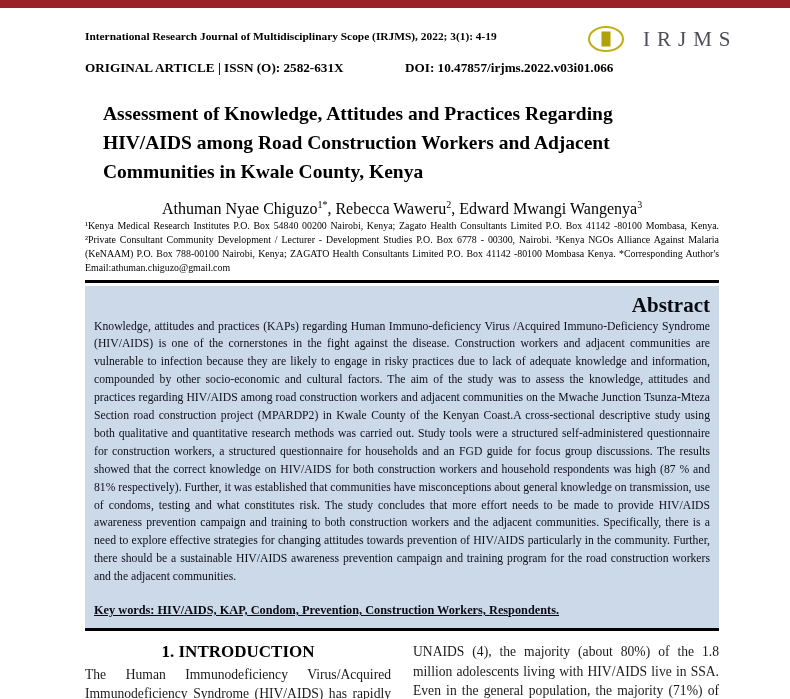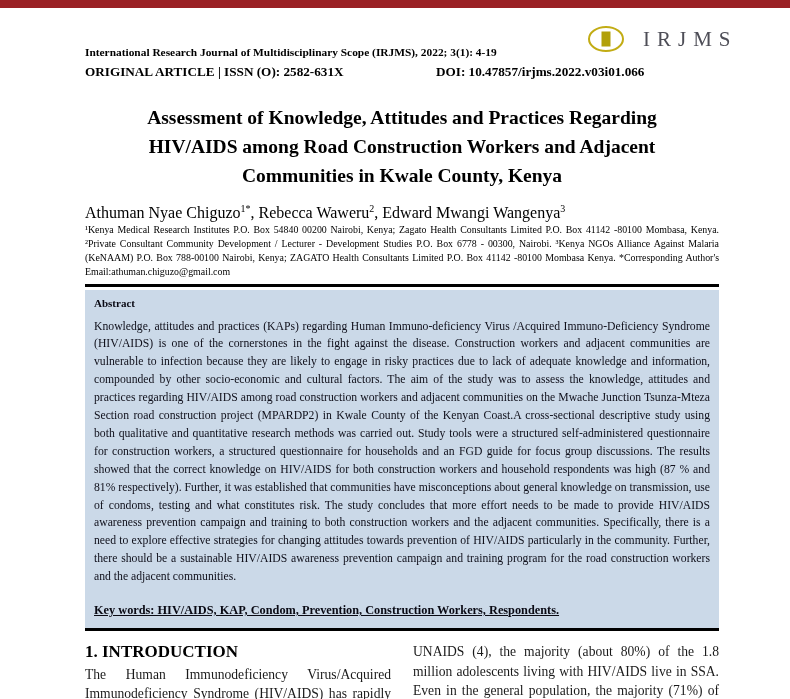--- a/index.html
+++ b/index.html
@@ -38,70 +38,71 @@
     color: #4e4e57;
     letter-spacing: 7px;
     font-weight: 400;
   }
   .content {
     width: 634px;
     margin-left: 85px;
     position: relative;
   }
   .journal-line {
-    padding-top: 38px;
+    padding-top: 22px;
     font-weight: bold;
     font-size: 11.4px;
     letter-spacing: 0px;
   }
   .meta-row {
-    margin-top: 6px;
+    margin-top: 18px;
     position: relative;
     height: 17px;
     font-weight: bold;
     font-size: 13.2px;
   }
   .meta-row .issn { position: absolute; left: 0; top: 0; }
-  .meta-row .doi  { position: absolute; left: 351px; top: 0; }
+  .meta-row .doi  { position: absolute; left: 320px; top: 0; }
   .title {
     margin-top: 22px;
-    text-align: center;
+    text-align: left;
     font-weight: bold;
     font-size: 19.5px;
     line-height: 29px;
     padding: 0 18px;
   }
   .authors {
     margin-top: 13px;
+    text-align: center;
     font-size: 16px;
   }
   .authors sup { font-size: 10px; }
   .affiliations {
     margin-top: 1px;
     text-align: justify;
     font-size: 9.9px;
     line-height: 13.8px;
   }
   .rule {
     height: 3px;
     background: #000;
     margin-top: 5px;
   }
   .abstract-box {
     margin-top: 3px;
     background: #cbd9e8;
     padding: 7px 9px 10px 9px;
   }
   .abstract-heading {
-    font-size: 11px;
+    font-size: 21px;
     font-weight: bold;
     color: #0a0a14;
+    text-align: right;
   }
   .abstract-body {
-    margin-top: 9px;
     text-align: justify;
     font-size: 11.7px;
     line-height: 17.9px;
     color: #0f0f1a;
   }
   .keywords {
     margin-top: 17px;
     font-weight: bold;
     font-size: 12.3px;
     color: #0a0a14;
@@ -118,21 +119,21 @@
     text-align: justify;
     font-size: 13.6px;
     line-height: 19.6px;
     color: #1a1a1a;
   }
   .intro-heading {
     font-size: 17px;
     font-weight: bold;
     color: #000;
     margin-bottom: 3px;
-    text-align: left;
+    text-align: center;
   }
 </style>
 </head>
 <body>
 
 <div class="topbar"></div>
 
 <div class="logo">
   <div class="logo-ellipse">
     <div class="logo-rect"></div>

